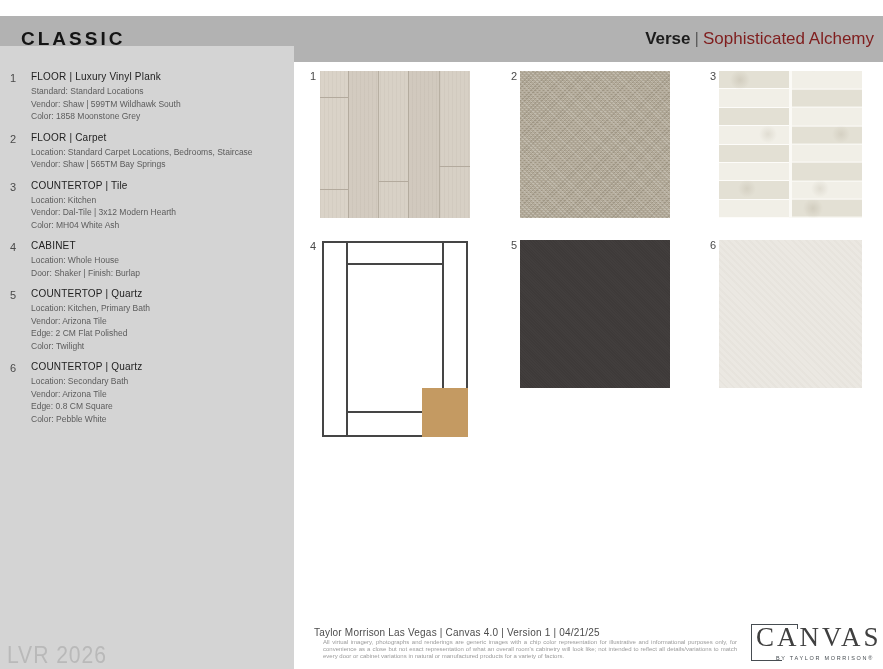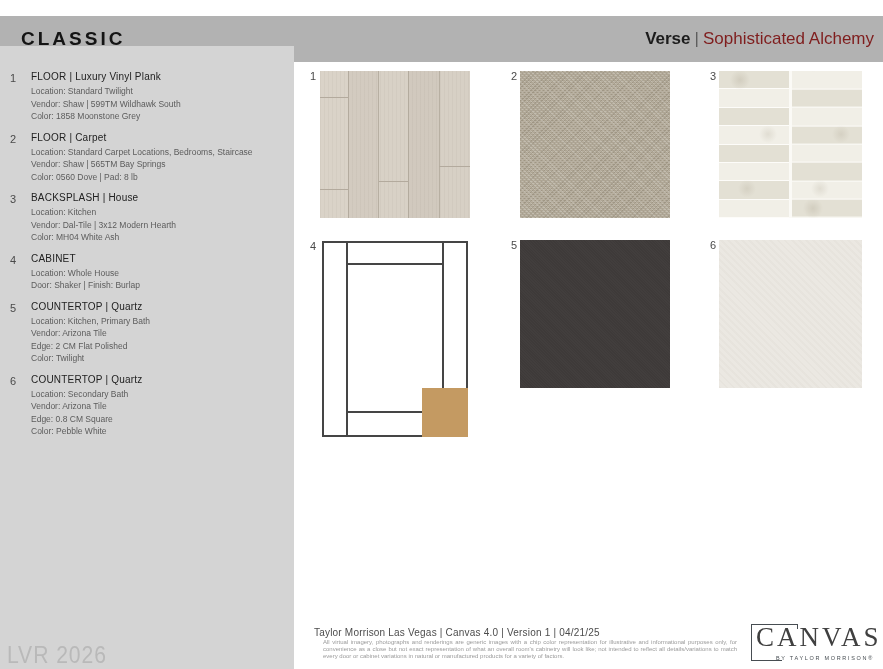--- a/index.html
+++ b/index.html
@@ -110,40 +110,39 @@
     </div>
   </div>
 
   <div class="sidebar">
     <div class="spec-list">
 
       <div class="spec-item">
         <div class="spec-num">1</div>
         <div class="spec-body">
           <div class="spec-title">FLOOR | Luxury Vinyl Plank</div>
-          <div class="spec-detail">Location: Standard Twilight</div>
+          <div class="spec-detail">Standard: Standard Locations</div>
           <div class="spec-detail">Vendor: Shaw | 599TM Wildhawk South</div>
           <div class="spec-detail">Color: 1858 Moonstone Grey</div>
         </div>
       </div>
 
       <div class="spec-item">
         <div class="spec-num">2</div>
         <div class="spec-body">
           <div class="spec-title">FLOOR | Carpet</div>
           <div class="spec-detail">Location: Standard Carpet Locations, Bedrooms, Staircase</div>
           <div class="spec-detail">Vendor: Shaw | 565TM Bay Springs</div>
-          <div class="spec-detail">Color: 0560 Dove | Pad: 8 lb</div>
         </div>
       </div>
 
       <div class="spec-item">
         <div class="spec-num">3</div>
         <div class="spec-body">
-          <div class="spec-title">BACKSPLASH | House</div>
+          <div class="spec-title">COUNTERTOP | Tile</div>
           <div class="spec-detail">Location: Kitchen</div>
           <div class="spec-detail">Vendor: Dal-Tile | 3x12 Modern Hearth</div>
           <div class="spec-detail">Color: MH04 White Ash</div>
         </div>
       </div>
 
       <div class="spec-item">
         <div class="spec-num">4</div>
         <div class="spec-body">
           <div class="spec-title">CABINET</div>

